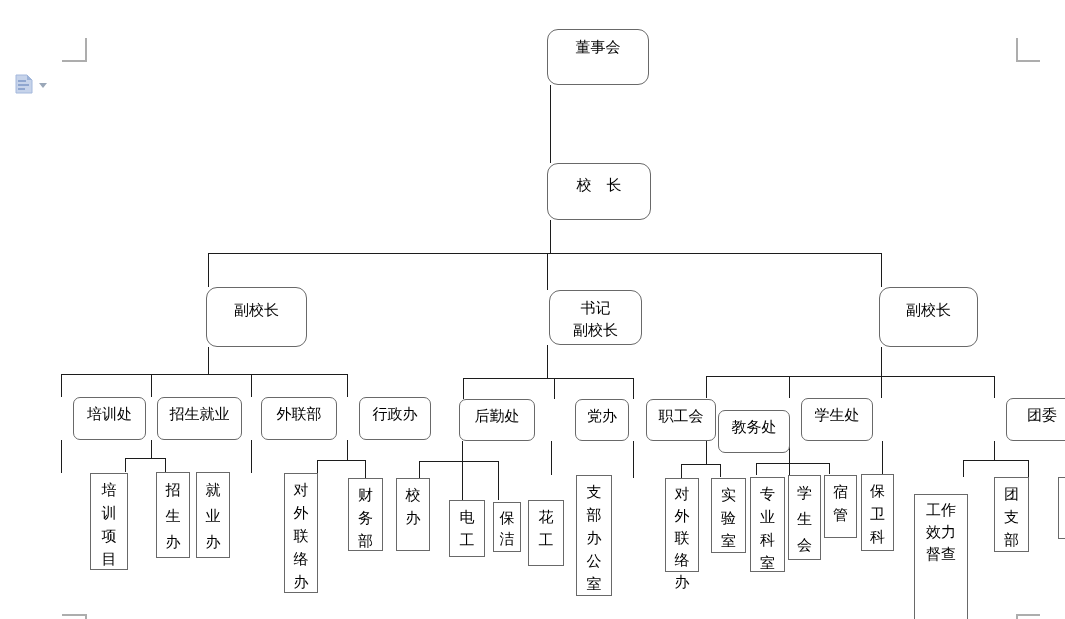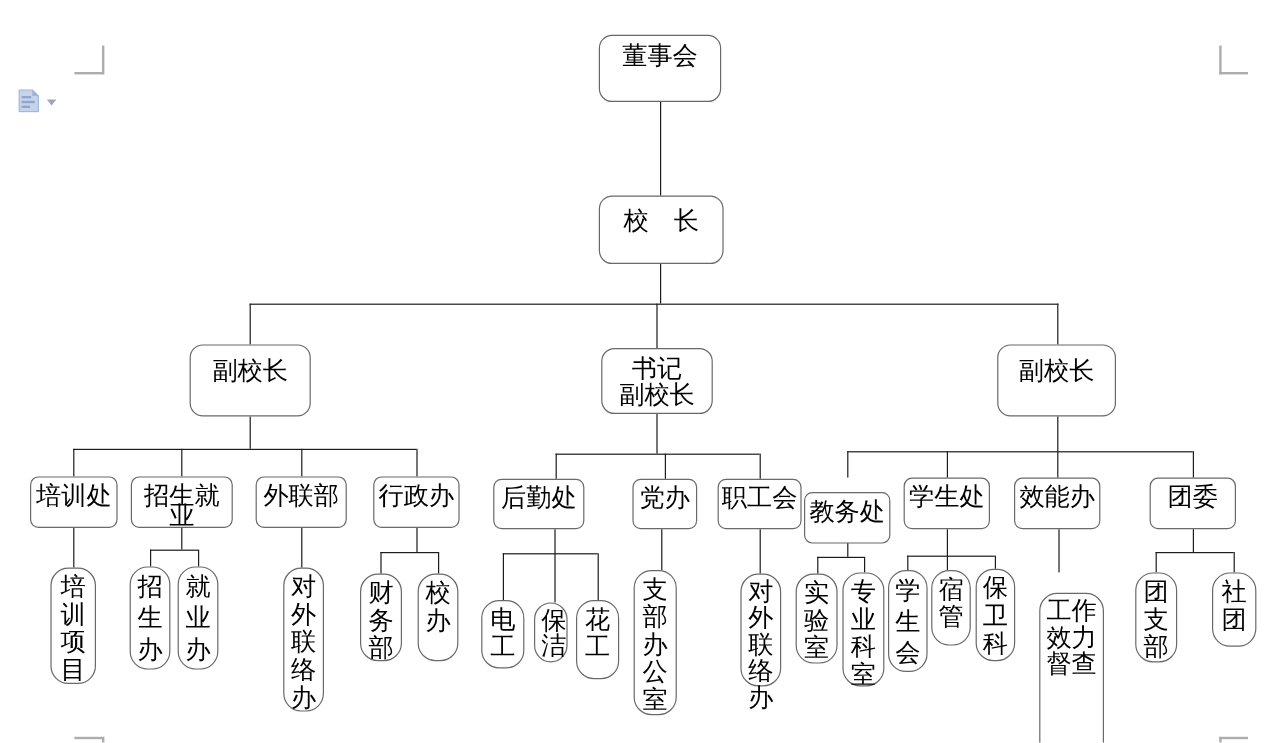--- a/index.html
+++ b/index.html
@@ -12,27 +12,28 @@
   
   .vl { position:absolute; width:1px; background:#1c1c1c; }
   .hl { position:absolute; height:1px; background:#1c1c1c; }
   
   .crop-v { position:absolute; width:2px; background:#adadad; }
   .crop-h { position:absolute; height:2px; background:#adadad; }
   
   .node {
     position:absolute; box-sizing:border-box;
     background:#ffffff; border:1.4px solid #696969;
-    text-align:center; font-size:21px; line-height:17px;
+    text-align:center; font-size:15px; line-height:17px;
     z-index:2;
+    margin-left:48px;
   }
   .lvl  { border-radius:11px; padding-top:10px; }
   .dept { border-radius:7px;  padding-top:7px;text-align:center;  }
   .nv   {
-    border-radius:15px; padding:4px 5px 0 5px;
+    border-radius:0; padding:4px 5px 0 5px;
     line-height:23px; word-break:break-all;
   }
   .pre  { white-space:pre-line; }
   
   .paste-btn { position:absolute; left:15px; top:74px; width:34px; height:24px; z-index:3; }
   .paste-caret {
     position:absolute; left:24px; top:9px;
     width:0; height:0; border-left:4px solid transparent;
     border-right:4px solid transparent; border-top:5px solid #9aa7b8;
   }
@@ -141,21 +142,20 @@
 
   <div class="node dept" style="left:25px;top:397px;width:73px;height:43px">培训处</div>
   <div class="node dept" style="left:109px;top:397px;width:85px;height:43px">招生就业</div>
   <div class="node dept" style="left:213px;top:397px;width:76px;height:43px">外联部</div>
   <div class="node dept" style="left:311px;top:397px;width:72px;height:43px">行政办</div>
   <div class="node dept" style="left:411px;top:399px;width:76px;height:42px">后勤处</div>
   <div class="node dept" style="left:527px;top:399px;width:54px;height:42px">党办</div>
   <div class="node dept" style="left:598px;top:399px;width:70px;height:42px">职工会</div>
   <div class="node dept" style="left:670px;top:410px;width:72px;height:43px">教务处</div>
   <div class="node dept" style="left:753px;top:398px;width:72px;height:43px">学生处</div>
-  <div class="node dept" style="left:845px;top:398px;width:72px;height:43px">效能办</div>
   <div class="node dept" style="left:958px;top:398px;width:72px;height:43px">团委</div>
 
   <div class="node nv" style="left:42px;top:473px;width:38px;height:97px">培训项目</div>
   <div class="node nv" style="left:108px;top:472px;width:34px;height:86px;line-height:26px">招生办</div>
   <div class="node nv" style="left:148px;top:472px;width:34px;height:86px;line-height:26px">就业办</div>
   <div class="node nv" style="left:236px;top:473px;width:34px;height:120px">对外联络办</div>
   <div class="node nv" style="left:300px;top:478px;width:35px;height:73px">财务部</div>
   <div class="node nv" style="left:348px;top:478px;width:34px;height:73px">校办</div>
   <div class="node nv" style="left:401px;top:500px;width:36px;height:57px">电工</div>
   <div class="node nv" style="left:445px;top:502px;width:28px;height:50px;line-height:21px">保洁</div>

